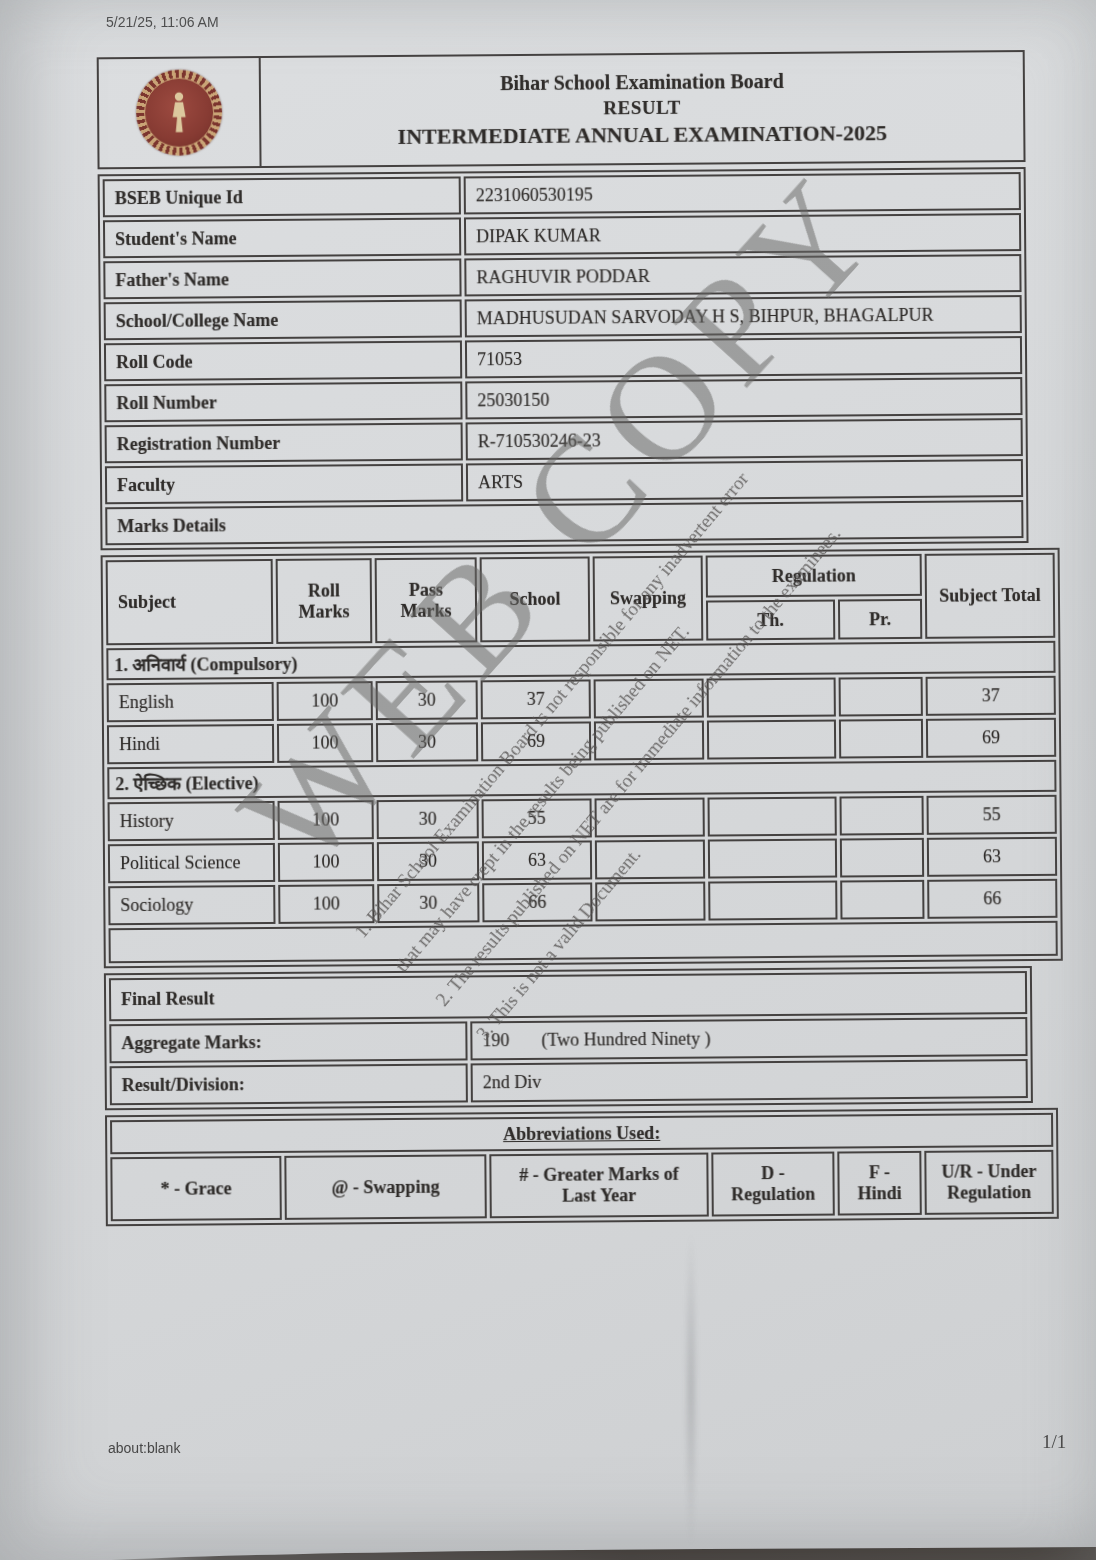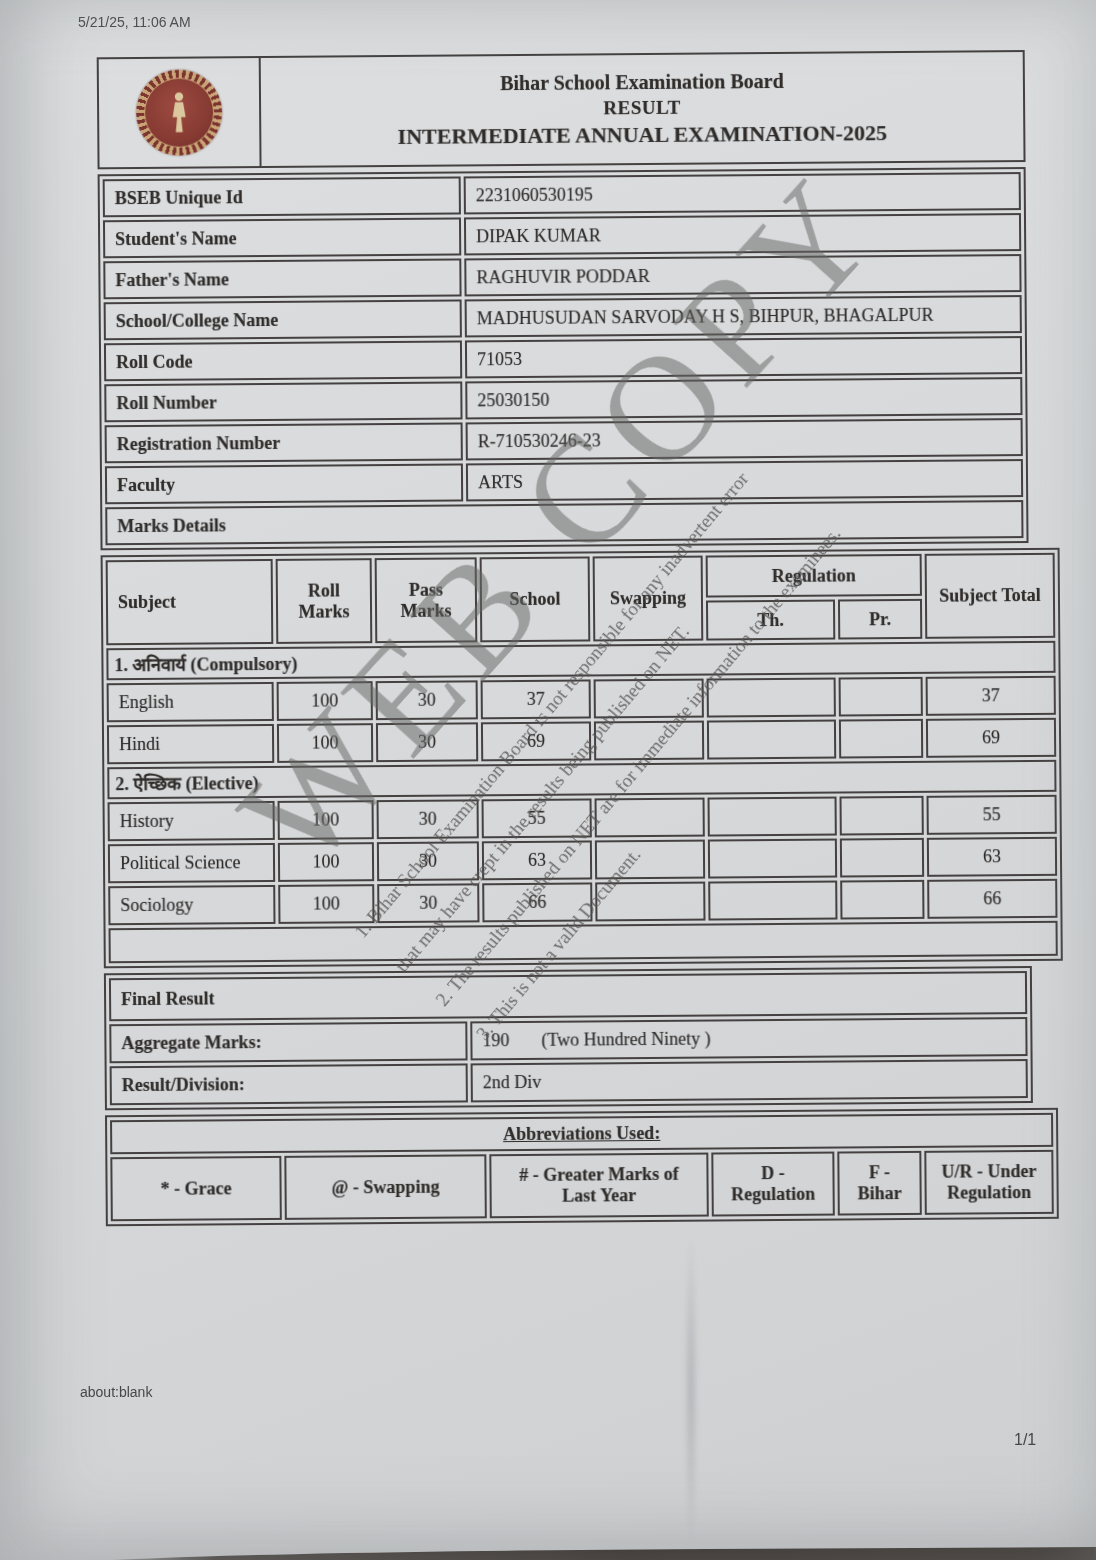--- a/index.html
+++ b/index.html
@@ -12,24 +12,24 @@
   .photo{
     position:absolute;inset:0;
     background:linear-gradient(160deg,#dcdee0 0%,#d8dadc 35%,#d3d5d7 70%,#cdcfd1 100%);
   }
   .photo::after{
     content:"";position:absolute;inset:0;pointer-events:none;
     box-shadow:inset 30px -25px 70px rgba(125,128,132,.35), inset -18px 18px 55px rgba(150,153,157,.22);
   }
   .sheet{position:absolute;inset:0;}
   
-  .print-chrome{font-family:"Liberation Sans","DejaVu Sans",sans-serif;color:#474747;position:absolute;}
+  .print-chrome{font-family:"Liberation Sans","DejaVu Sans",sans-serif;color:#474747;position:absolute;margin-left:28px;}
   .print-timestamp{left:78px;top:14px;font-size:14px;}
-  .print-url{left:80px;top:1384px;font-size:14px;}
-  .print-page{left:1014px;top:1431px;font-size:16px;}
+  .print-url{left:80px;top:1440px;font-size:14px;}
+  .print-page{left:1014px;top:1431px;font-size:19px;font-family:Liberation Serif, serif;}
   
   .doc{
     position:absolute;left:97px;top:57px;width:928px;
     transform:rotate(-0.45deg);transform-origin:40px 40px;
     filter:blur(0.4px);
     color:#2f2c2a;
     text-shadow:0 0 1px rgba(50,46,44,.35);
   }
   .header-box{
     display:flex;border:2px solid #444140;height:108px;align-items:stretch;margin-bottom:5px;
@@ -299,21 +299,21 @@
         </colgroup>
         <tbody>
           <tr>
             <td class="abbr-title" colspan="6"><span>Abbreviations Used:</span></td>
           </tr>
           <tr>
             <td>* - Grace</td>
             <td>@ - Swapping</td>
             <td># - Greater Marks of Last Year</td>
             <td>D - Regulation</td>
-            <td>F - Bihar</td>
+            <td>F - Hindi</td>
             <td>U/R - Under Regulation</td>
           </tr>
         </tbody>
       </table>
     </div>
 
     <div class="wm-big">WEB COPY</div>
     <div class="wm-lines">
       <div>1. Bihar School Examination Board is not responsible for any inadvertent error</div>
       <div>that may have crept in the results being published on NET.</div>

